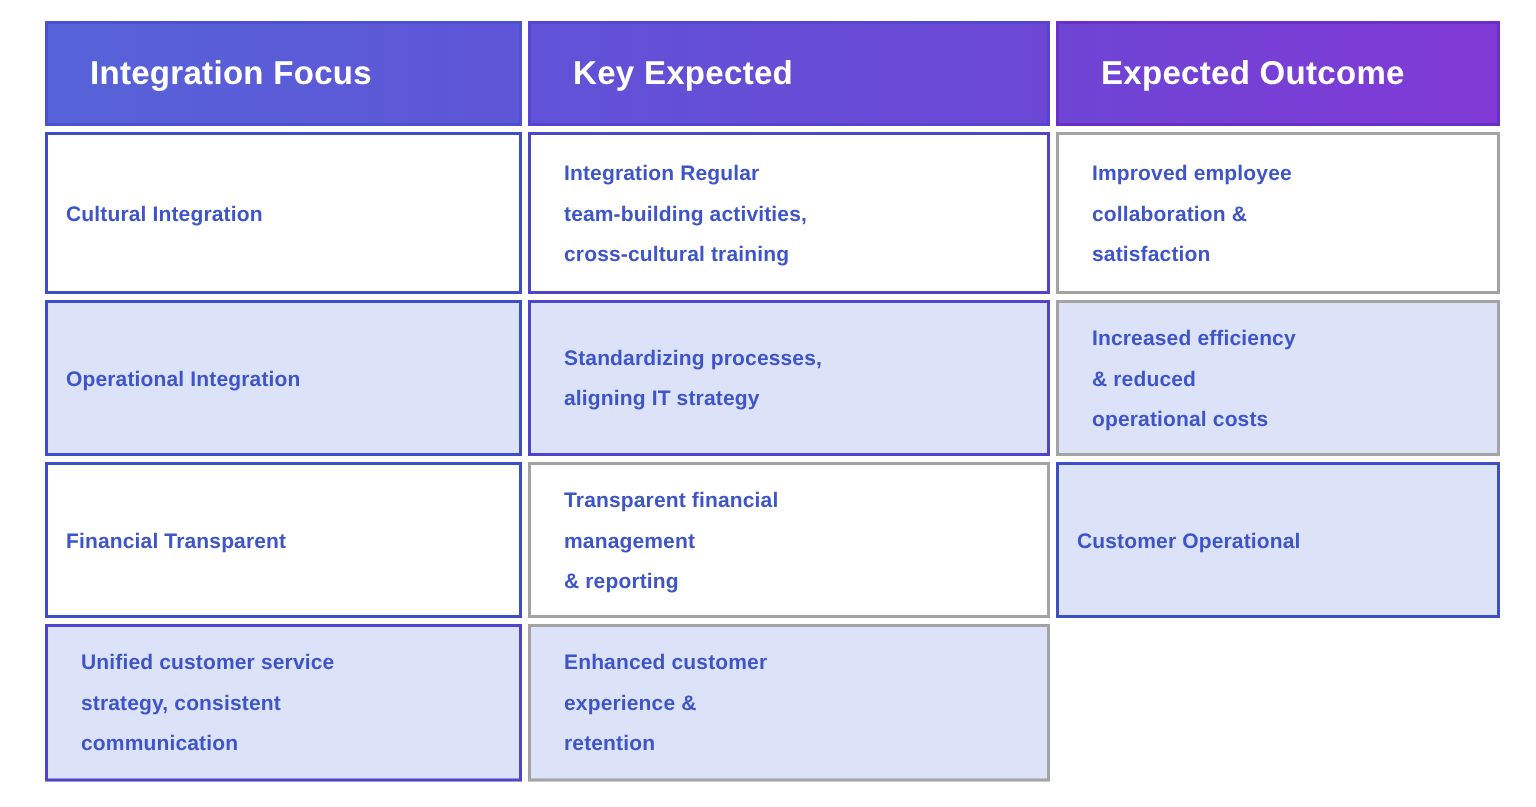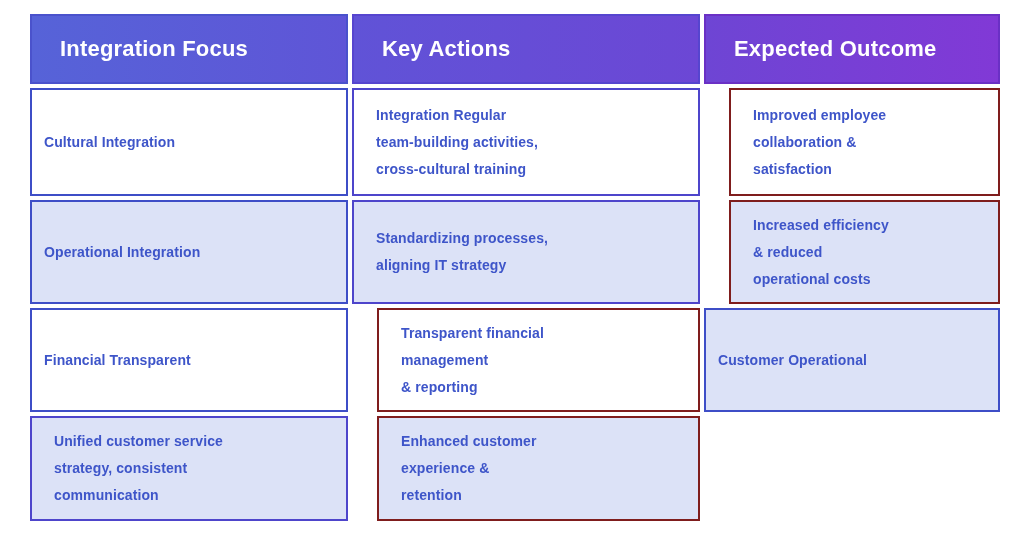--- a/index.html
+++ b/index.html
@@ -41,31 +41,31 @@
     padding: 12px 18px 12px 22px;
     color: #3e55c9;
     font-size: 14px;
     font-weight: 700;
     line-height: 27px;
     white-space: pre-line;
     letter-spacing: 0.1px;
   }
   .cell.bc1 { border: 2px solid #3e4ec7; padding-left: 12px; }
   .cell.bc2 { border: 2px solid #4e45cb; }
-  .cell.bc3 { border: 2px solid #7f1d1d; margin-left: 25px; }
+  .cell.bc3 { border: 2px solid #a3a3a3; }
   .row-white { background: #ffffff; }
   .row-alt   { background: #dce2f7; }
 </style>
 </head>
 <body>
 
 <div class="table-wrap">
 
   <div class="hcell hc1">Integration Focus</div>
-  <div class="hcell hc2">Key Actions</div>
+  <div class="hcell hc2">Key Expected</div>
   <div class="hcell hc3">Expected Outcome</div>
 
   <div class="cell bc1 row-white">Cultural Integration</div>
   <div class="cell bc2 row-white">Integration Regular
 team-building activities,
 cross-cultural training</div>
   <div class="cell bc3 row-white">Improved employee
 collaboration &amp;
 satisfaction</div>
 

